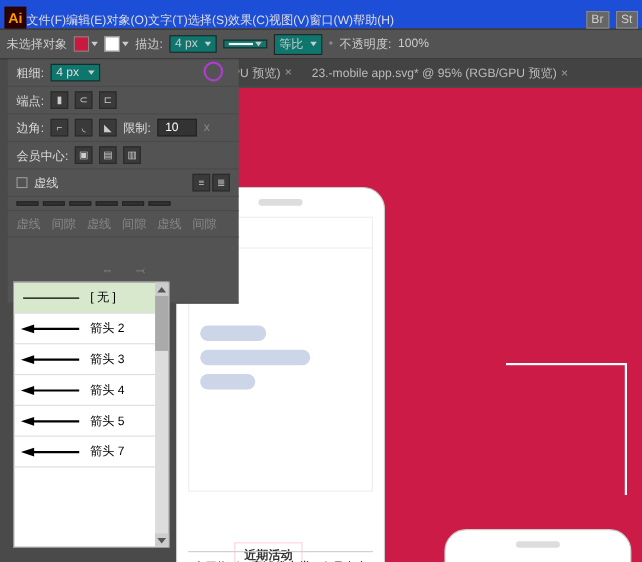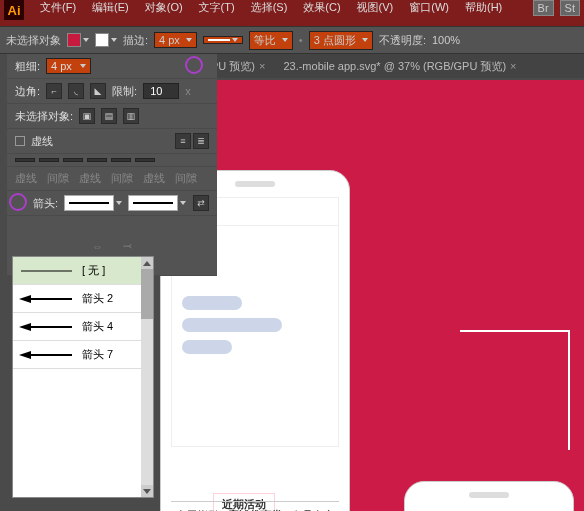--- a/index.html
+++ b/index.html
@@ -1,27 +1,27 @@
 <!DOCTYPE html>
 <html><head>
 <meta charset="utf-8">
 <style>
 *{margin:0;padding:0;box-sizing:border-box;font-family:"Microsoft YaHei",Arial,sans-serif;font-size:11px}
 body{background:#4a4a4a;width:584px;height:511px;overflow:hidden;position:relative}
-.menubar{height:26px;background:#7f1d1d;display:flex;align-items:flex-start;padding:0 4px;gap:16px;color:#ddd}
+.menubar{height:26px;background:#1d4ed8;display:flex;align-items:flex-end;padding:0 4px;gap:0;color:#ddd}
 .ai-logo{width:20px;height:20px;background:#2b0000;color:#ff9a00;display:flex;align-items:center;justify-content:center;font-weight:bold;font-size:13px}
 .menu-item{color:#ddd;cursor:pointer}
 .menu-right{margin-left:auto;display:flex;gap:6px}
 .menu-badge{border:1px solid #888;padding:1px 4px;color:#ccc;background:#666}
 .optbar{height:28px;background:#535353;border-top:1px solid #333;border-bottom:1px solid #333;display:flex;align-items:center;padding:4px 6px;gap:6px;color:#ccc}
 .swatch{width:14px;height:14px;border:1px solid #888}
 .sw-white{background:#fff}
 .sw-red{background:#c8193e}
 .dd{display:flex;align-items:center;gap:2px}
-.dd-dark{background:#c2410c;padding:1px 4px;border:1px solid #222}
+.dd-dark{background:#0f766e;padding:1px 4px;border:1px solid #222}
 .chev{width:0;height:0;border-left:3px solid transparent;border-right:3px solid transparent;border-top:4px solid #ccc}
 .panel{position:absolute;left:7px;top:54px;width:210px;background:#535353;color:#ddd}
 .circ{width:18px;height:18px;border:2px solid #ab3ecb;border-radius:50%;position:absolute}
 .row{display:flex;align-items:center;padding:4px 8px;gap:6px;border-bottom:1px solid #4a4a4a}
 .btn{width:16px;height:16px;background:#3a3a3a;border:1px solid #2a2a2a;display:flex;align-items:center;justify-content:center;color:#ccc;font-size:9px}
 .numfield{background:#333;border:1px solid #222;padding:1px 6px;color:#fff;min-width:36px}
 .faded{color:#888}
 .arrow-prev{width:50px;height:16px;background:#fff;border:1px solid #aaa;position:relative}
 .arrow-prev::after{content:"";position:absolute;top:50%;left:4px;right:4px;height:2px;background:#000;transform:translateY(-50%)}
 .dropdown{position:absolute;left:12px;top:256px;width:142px;background:#fff;border:1px solid #888;z-index:10}
@@ -83,35 +83,31 @@
     </div>
   <div class="dd dd-dark" style="width:40px">
       <div style="width:26px;height:2px;background:#fff"></div>
       <div class="chev" style="margin-left:auto"></div>
     </div>
   <div class="dd dd-dark">
       <span>等比</span>
       <div class="chev" style="margin-left:4px"></div>
     </div>
   <span style="color:#888">•</span>
-  <div class="dd dd-dark">
-      <span>3 点圆形</span>
-      <div class="chev" style="margin-left:4px"></div>
-    </div>
   <span>不透明度:</span>
   <span>100%</span>
 </div>
 
 <div class="tabs">
   <div style="margin-left:24px;display:flex;align-items:center">
     <span>B/GPU 预览)</span>
       <span class="tab-close">×</span>
   </div>
   <div>
-    <span>23.-mobile app.svg* @ 37% (RGB/GPU 预览)</span><span class="tab-close">×</span>
+    <span>23.-mobile app.svg* @ 95% (RGB/GPU 预览)</span><span class="tab-close">×</span>
   </div>
 </div>
 
 <div class="canvas">
   <div class="phone phone1">
     <div class="speaker"></div>
     <div class="screen">
       <div style="height:28px;border-bottom:1px solid #eee"></div>
       <div class="bubble" style="width:60px;height:14px;margin-top:70px"></div>
       <div class="bubble" style="width:100px;height:14px"></div>
@@ -134,30 +130,36 @@
 <div class="panel">
   <div class="circ" style="top:2px;left:178px"></div>
   <div class="row">
     <span>粗细:</span>
     <div class="dd dd-dark">
         <span>4 px</span>
         <div class="chev" style="margin-left:6px"></div>
       </div>
   </div>
   <div class="row">
+    <span>端点:</span>
+    <div class="btn">▮</div>
+    <div class="btn">⊂</div>
+    <div class="btn">⊏</div>
+  </div>
+  <div class="row">
     <span>边角:</span>
     <div class="btn">⌐</div>
     <div class="btn">◟</div>
     <div class="btn">◣</div>
     <span>限制:</span>
     <span class="numfield">10</span>
     <span class="faded">x</span>
   </div>
   <div class="row">
-    <span>未选择对象:</span>
+    <span>会员中心:</span>
     <div class="btn">▣</div>
     <div class="btn">▤</div>
     <div class="btn">▥</div>
   </div>
   <div class="row">
     <span style="width:10px;height:10px;border:1px solid #999"></span>
     <span>虚线</span>
     <div style="margin-left:auto;display:flex;gap:2px">
       <div class="btn">≡</div>
       <div class="btn">≣</div>
@@ -172,33 +174,20 @@
     <span class="numfield" style="min-width:20px"></span>
   </div>
   <div class="row faded" style="gap:10px;font-size:10px">
     <span>虚线</span>
     <span>间隙</span>
     <span>虚线</span>
     <span>间隙</span>
     <span>虚线</span>
     <span>间隙</span>
   </div>
-  <div class="row" style="position:relative">
-    <div class="circ" style="top:2px;left:2px"></div>
-    <span style="margin-left:18px">箭头:</span>
-    <div class="dd">
-        <div class="arrow-prev"></div>
-        <div class="chev"></div>
-      </div>
-    <div class="dd">
-        <div class="arrow-prev"></div>
-        <div class="chev"></div>
-      </div>
-    <div class="btn" style="margin-left:auto">⇄</div>
-  </div>
   <div class="row faded" style="justify-content:center;gap:20px;height:60px">
     <span>⇔</span>
     <span>⤙</span>
   </div>
 </div>
 
 <div class="dropdown">
   <div class="dropdown-scroll" id="dd-scroll">
       <div class="dd-item sel">
         <svg class="arrow-svg" viewBox="0 0 55 10">
@@ -211,21 +200,35 @@
           <line x1="8" y1="5" x2="53" y2="5" stroke="#000" stroke-width="2"></line>
           <polygon points="0,5 12,1 12,9" fill="#000"></polygon>
         </svg>
         <span>箭头 2</span>
       </div>
       <div class="dd-item">
         <svg class="arrow-svg" viewBox="0 0 55 10">
           <line x1="8" y1="5" x2="53" y2="5" stroke="#000" stroke-width="2"></line>
           <polygon points="0,5 12,1 12,9" fill="#000"></polygon>
         </svg>
+        <span>箭头 3</span>
+      </div>
+      <div class="dd-item">
+        <svg class="arrow-svg" viewBox="0 0 55 10">
+          <line x1="8" y1="5" x2="53" y2="5" stroke="#000" stroke-width="2"></line>
+          <polygon points="0,5 12,1 12,9" fill="#000"></polygon>
+        </svg>
         <span>箭头 4</span>
+      </div>
+      <div class="dd-item">
+        <svg class="arrow-svg" viewBox="0 0 55 10">
+          <line x1="8" y1="5" x2="53" y2="5" stroke="#000" stroke-width="2"></line>
+          <polygon points="0,5 12,1 12,9" fill="#000"></polygon>
+        </svg>
+        <span>箭头 5</span>
       </div>
       <div class="dd-item">
         <svg class="arrow-svg" viewBox="0 0 55 10">
           <line x1="8" y1="5" x2="53" y2="5" stroke="#000" stroke-width="2"></line>
           <polygon points="0,5 12,1 12,9" fill="#000"></polygon>
         </svg>
         <span>箭头 7</span>
       </div>
     </div>
   <div class="scrollbar">

